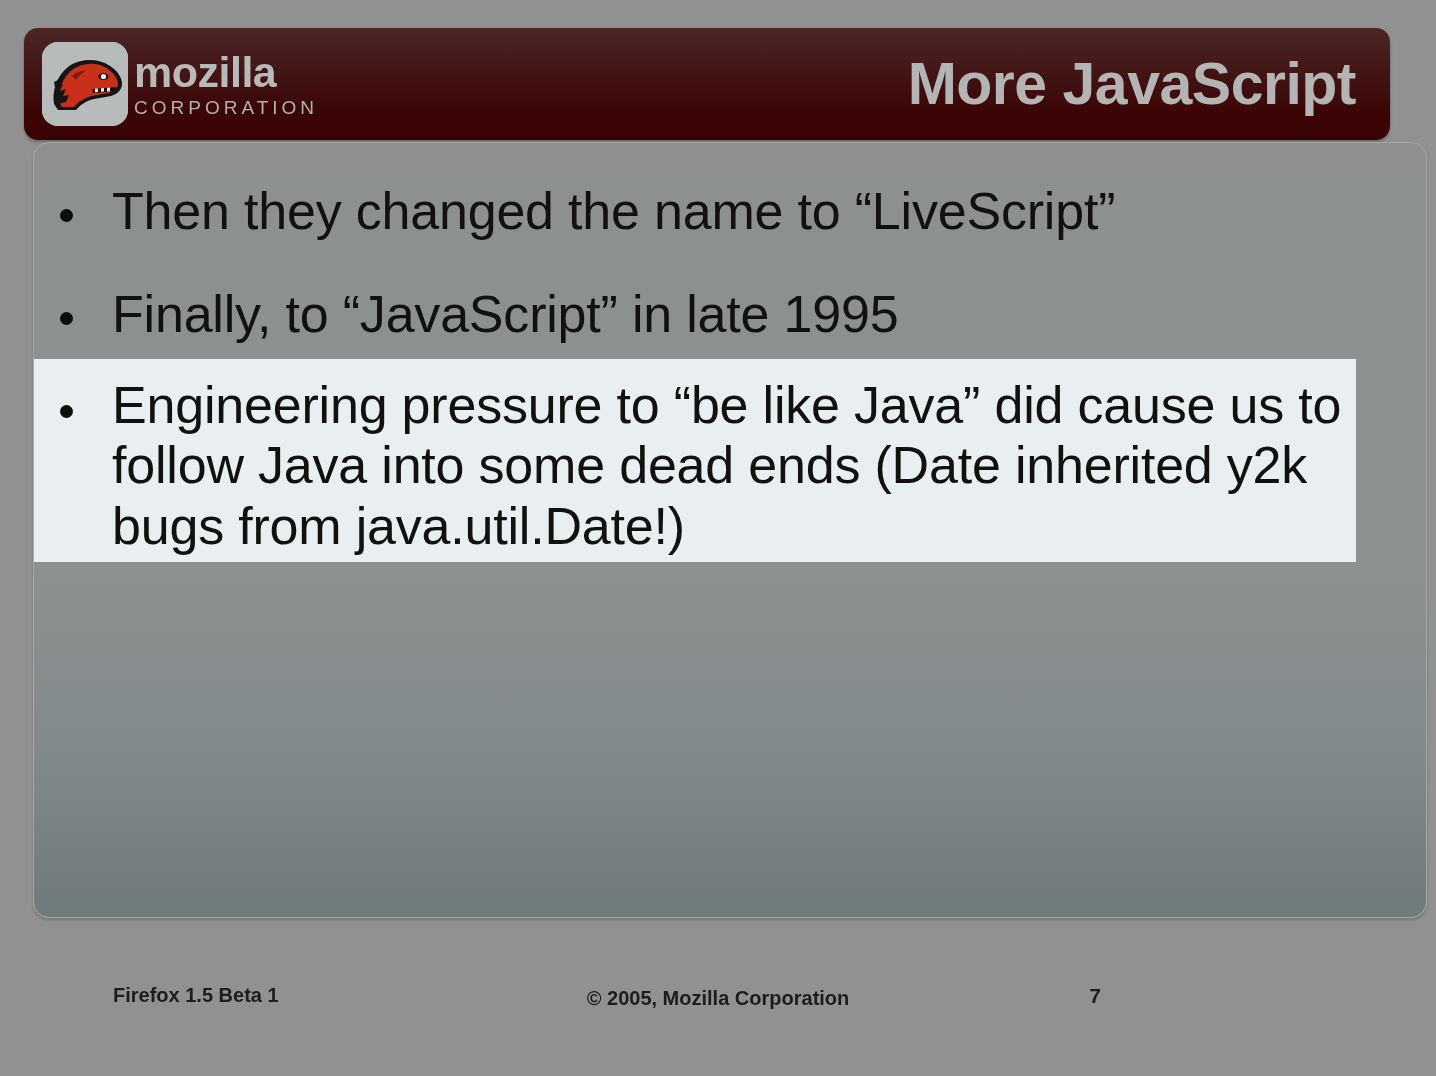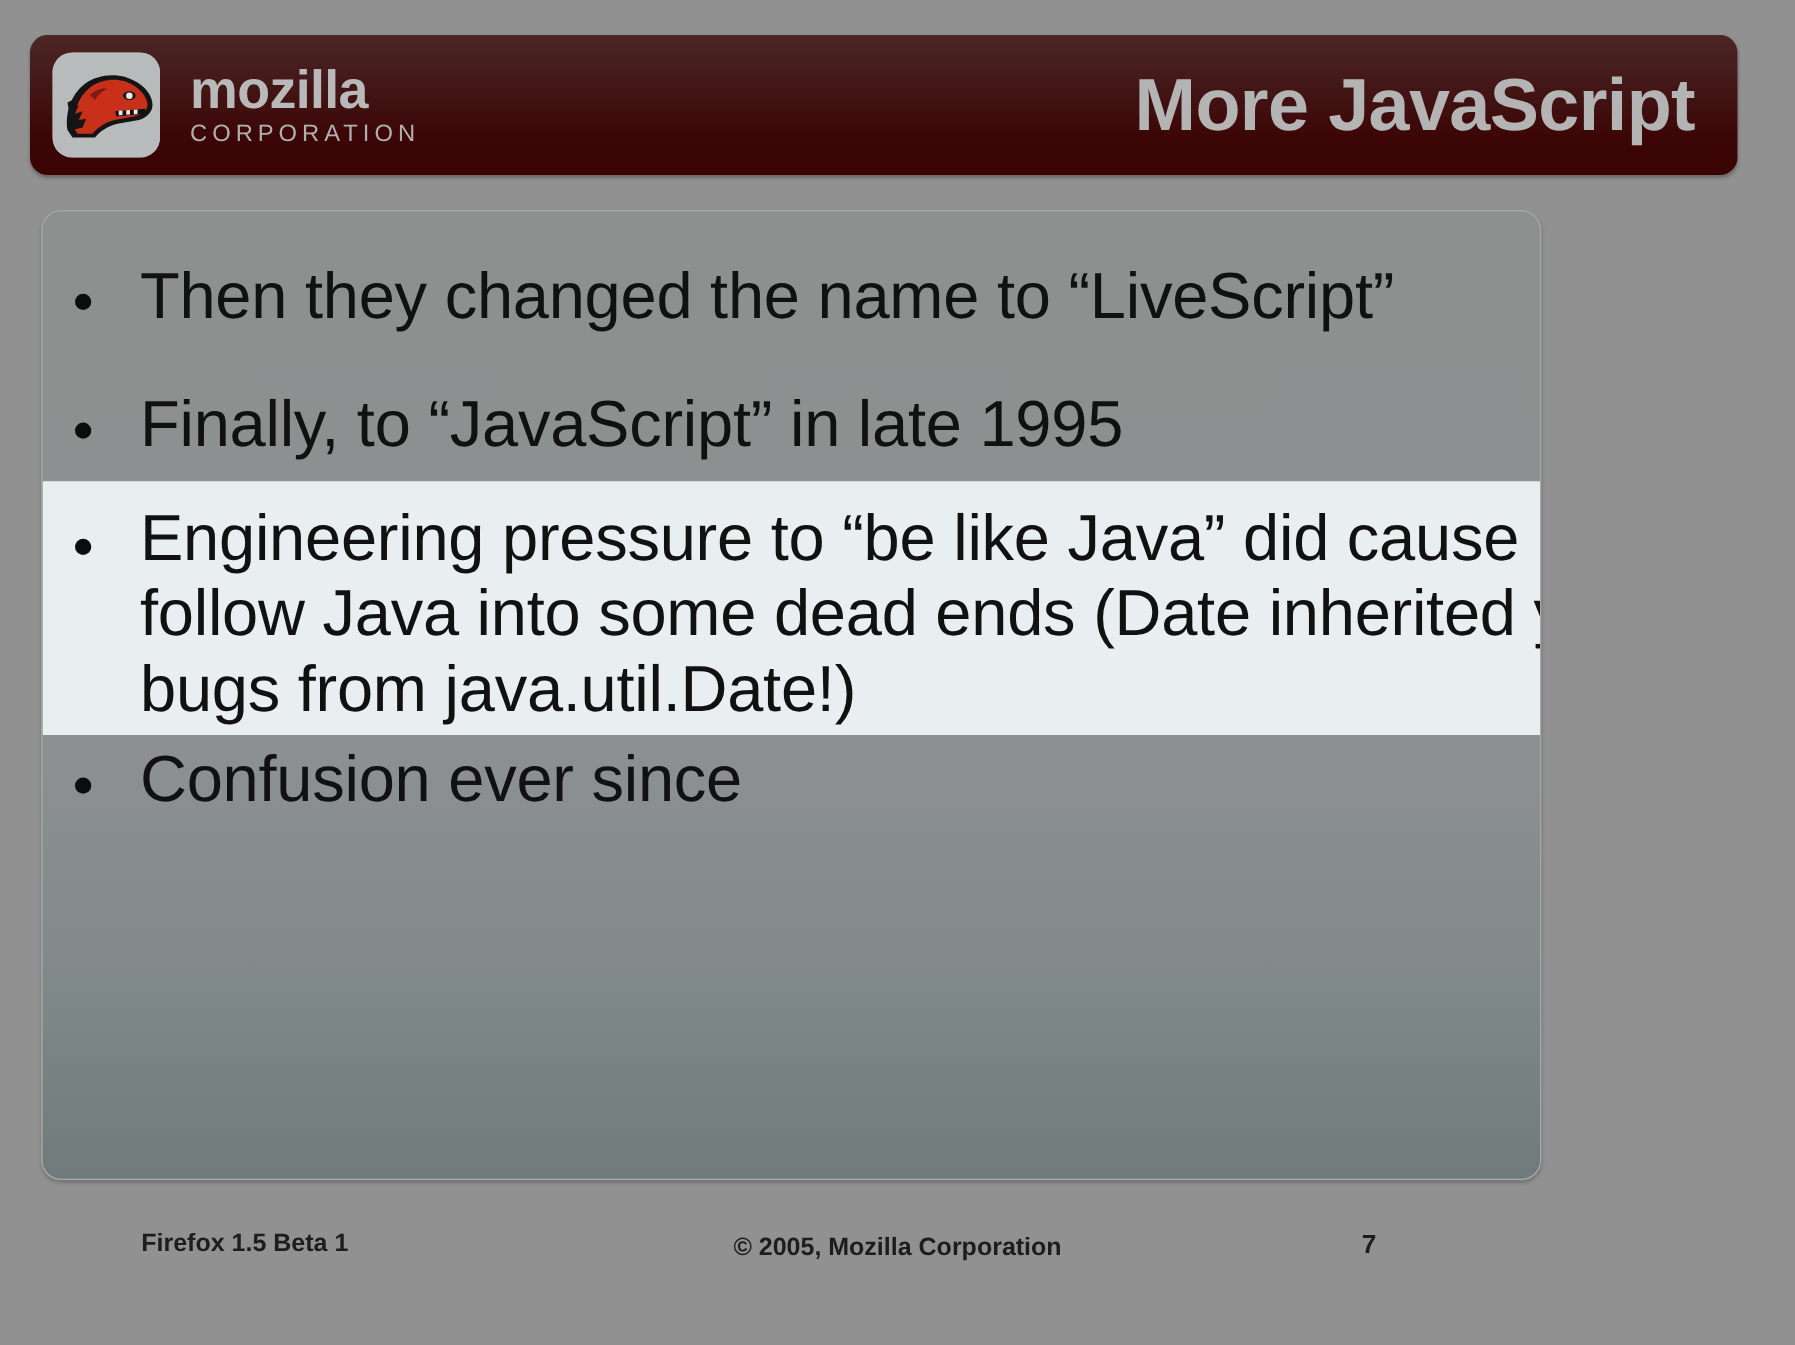--- a/index.html
+++ b/index.html
@@ -40,21 +40,21 @@
   .logo-tile {
     width: 86px;
     height: 84px;
     border-radius: 16px;
     background: #b8bbbb;
     display: block;
     flex: 0 0 auto;
   }
 
   .wordmark {
-    margin-left: 24px;
+    margin-left: 6px;
     display: flex;
     flex-direction: column;
     justify-content: center;
     line-height: 1;
   }
   .wordmark-main {
     font-size: 43px;
     font-weight: bold;
     color: #b9b9b9;
     letter-spacing: -0.5px;
@@ -75,22 +75,22 @@
     font-weight: bold;
     color: #b4b4b4;
     letter-spacing: -0.5px;
     white-space: nowrap;
   }
 
   
   .content-panel {
     position: absolute;
     left: 33px;
-    top: 168px;
-    width: 1200px;
+    top: 142px;
+    width: 1394px;
     height: 776px;
     border-radius: 16px;
     background: linear-gradient(to bottom, #8e9090 0%, #8d9090 55%, #80898a 80%, #6f7a7a 100%);
     border: 1px solid #a7a9a7;
     box-shadow: 0 2px 3px rgba(0,0,0,0.20);
     overflow: hidden;
     box-sizing: border-box;
   }
 
   .bullet-list {
@@ -221,24 +221,20 @@
       <span class="bullet-dot"></span>
       <span class="bullet-text">Finally, to “JavaScript” in late 1995</span>
     </li>
 
 
     <li class="bullet-item highlight">
       <span class="bullet-dot"></span>
       <span class="bullet-text">Engineering pressure to “be like Java” did cause us to follow Java into some dead ends (Date inherited y2k bugs from java.util.Date!)</span>
     </li>
 
-    <li class="bullet-item">
-      <span class="bullet-dot"></span>
-      <span class="bullet-text">Confusion ever since</span>
-    </li>
 
   </ul>
 </div>
 
 <div class="footer">
   <div class="footer-left">Firefox 1.5 Beta 1</div>
 
   <div class="footer-center">
     <div>© 2005, Mozilla Corporation</div>
   </div>

